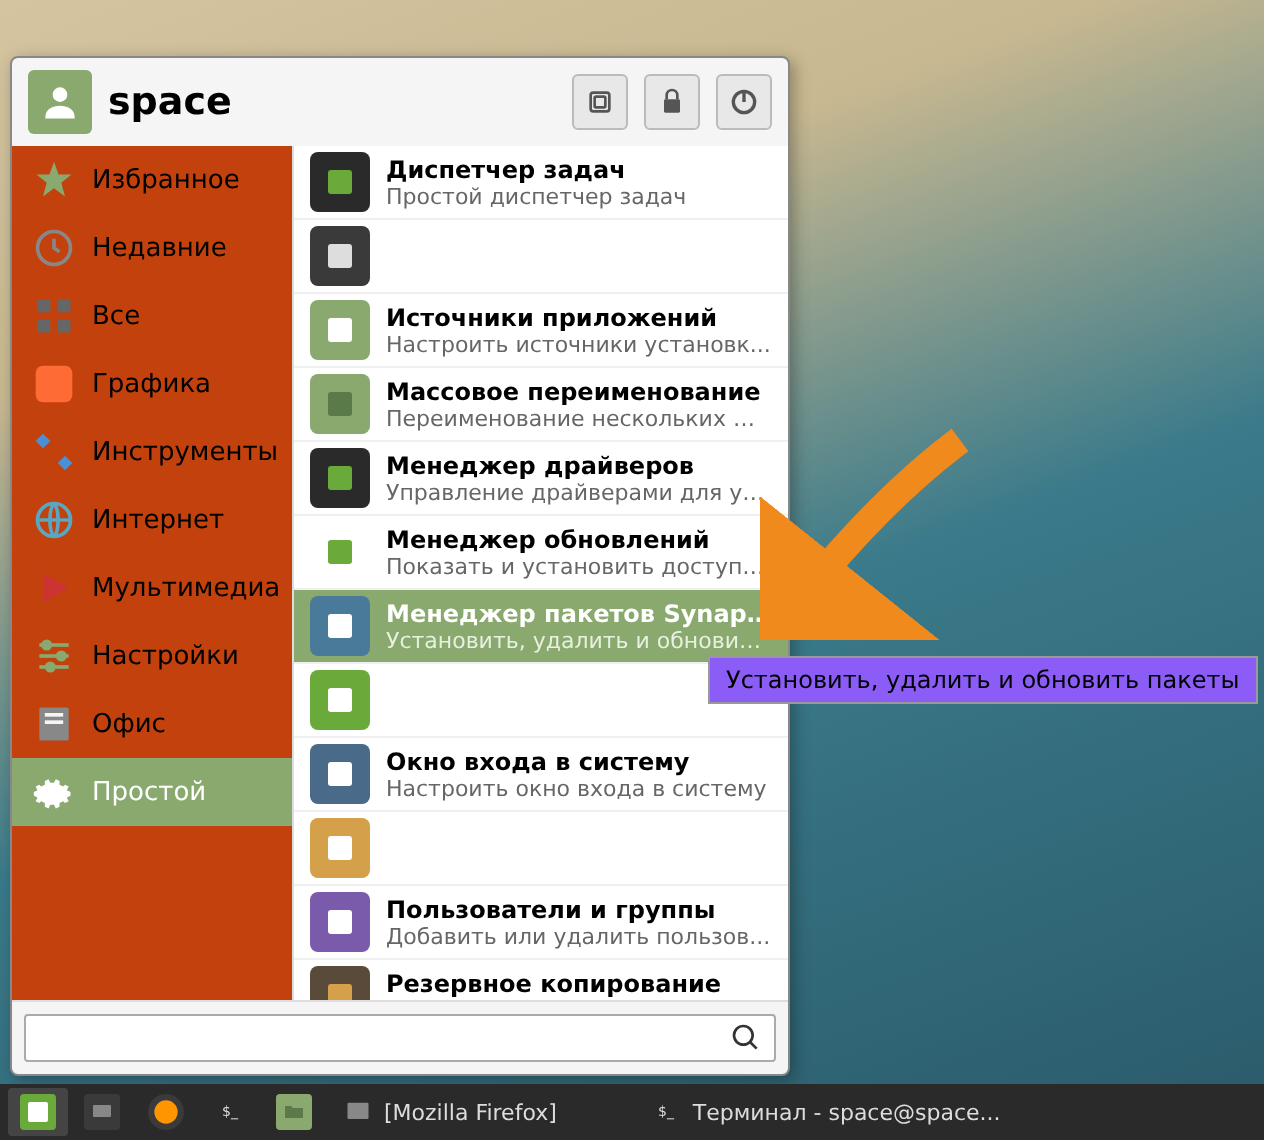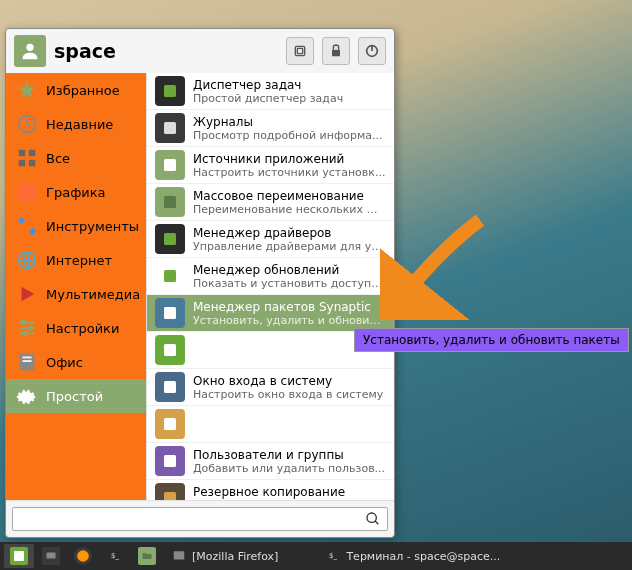--- a/index.html
+++ b/index.html
@@ -5,31 +5,31 @@
 *{box-sizing:border-box;margin:0;padding:0;font-family:"DejaVu Sans",Arial,sans-serif}
 body{width:632px;height:570px;overflow:hidden;position:relative;background:linear-gradient(160deg,#d4c4a0 0%,#c8b890 25%,#3a7a8a 55%,#2a5a6a 100%)}
 .menu{position:absolute;left:5px;top:28px;width:390px;height:510px;background:#f5f5f5;border:1px solid #888;border-radius:4px;box-shadow:2px 2px 8px rgba(0,0,0,0.3);display:flex;flex-direction:column}
 .menu-header{display:flex;align-items:center;padding:6px 8px;gap:8px}
 .user-icon{width:32px;height:32px;background:#8aa96f;border-radius:3px;display:flex;align-items:center;justify-content:center}
 .user-icon svg{width:22px;height:22px}
 .username{font-weight:bold;font-size:19px;flex:1}
 .hbtn{width:28px;height:28px;background:#e8e8e8;border:1px solid #bbb;border-radius:3px;display:flex;align-items:center;justify-content:center;cursor:pointer}
 .hbtn svg{width:16px;height:16px}
 .menu-body{flex:1;display:flex;overflow:hidden}
-.sidebar{width:140px;background:#f97316;overflow-y:auto}
+.sidebar{width:140px;background:#c2410c;overflow-y:auto}
 .sidebar-item{display:flex;align-items:center;gap:8px;padding:6px 10px;cursor:pointer;font-size:13px}
 .sidebar-item.active{background:#8aa96f;color:#fff}
 .sb-icon{width:22px;height:22px;border-radius:3px;display:flex;align-items:center;justify-content:center;flex-shrink:0}
 .applist{flex:1;background:#fff;border-left:1px solid #ddd;overflow-y:auto}
 .app-item{display:flex;align-items:center;gap:8px;padding:3px 8px;cursor:pointer;border-bottom:1px solid #f0f0f0}
 .app-item.highlight{background:#8aa96f;color:#fff}
 .app-item.highlight .app-desc{color:#e8f0e0}
 .app-icon{width:30px;height:30px;border-radius:4px;flex-shrink:0;display:flex;align-items:center;justify-content:center}
 .app-text{flex:1;min-width:0}
-.app-name{font-weight:normal;font-size:12px;white-space:nowrap;overflow:hidden;text-overflow:ellipsis}
+.app-name{font-weight:bold;font-size:12px;white-space:nowrap;overflow:hidden;text-overflow:ellipsis}
 .app-desc{font-size:11px;color:#666;white-space:nowrap;overflow:hidden;text-overflow:ellipsis}
 .search-row{padding:6px;border-top:1px solid #ddd}
 .search-box{display:flex;align-items:center;background:#fff;border:1px solid #aaa;border-radius:2px;padding:3px 6px}
 .search-input{flex:1;border:none;outline:none;font-size:13px}
 .tooltip{position:absolute;left:354px;top:328px;background:#8b5cf6;border:1px solid #999;padding:4px 8px;font-size:12px;white-space:nowrap;z-index:10}
 .arrow{position:absolute;left:380px;top:210px;z-index:9}
 .taskbar{position:absolute;bottom:0;left:0;right:0;height:28px;background:#2a2a2a;display:flex;align-items:center;padding:0 4px;gap:2px}
 .tb-btn{height:24px;padding:0 6px;display:flex;align-items:center;gap:4px;color:#ddd;font-size:11px;cursor:pointer;border-radius:2px}
 .tb-btn.active{background:#444}
 .tb-icon{width:18px;height:18px;border-radius:2px;display:flex;align-items:center;justify-content:center}
@@ -171,24 +171,20 @@
             <div class="app-name">Диспетчер задач</div>
             <div class="app-desc">Простой диспетчер задач</div>
           </div>
         </div>
         <div class="app-item">
           <div class="app-icon" style="background:#3a3a3a">
             <svg width="18" height="18" viewBox="0 0 24 24" fill="#ddd">
               <rect x="4" y="4" width="16" height="16" rx="2"></rect>
             </svg>
           </div>
-          <div class="app-text">
-            <div class="app-name">Журналы</div>
-            <div class="app-desc">Просмотр подробной информа...</div>
-          </div>
         </div>
         <div class="app-item">
           <div class="app-icon" style="background:#8aa96f">
             <svg width="18" height="18" viewBox="0 0 24 24" fill="#fff">
               <rect x="4" y="4" width="16" height="16" rx="2"></rect>
             </svg>
           </div>
           <div class="app-text">
             <div class="app-name">Источники приложений</div>
             <div class="app-desc">Настроить источники установк...</div>

